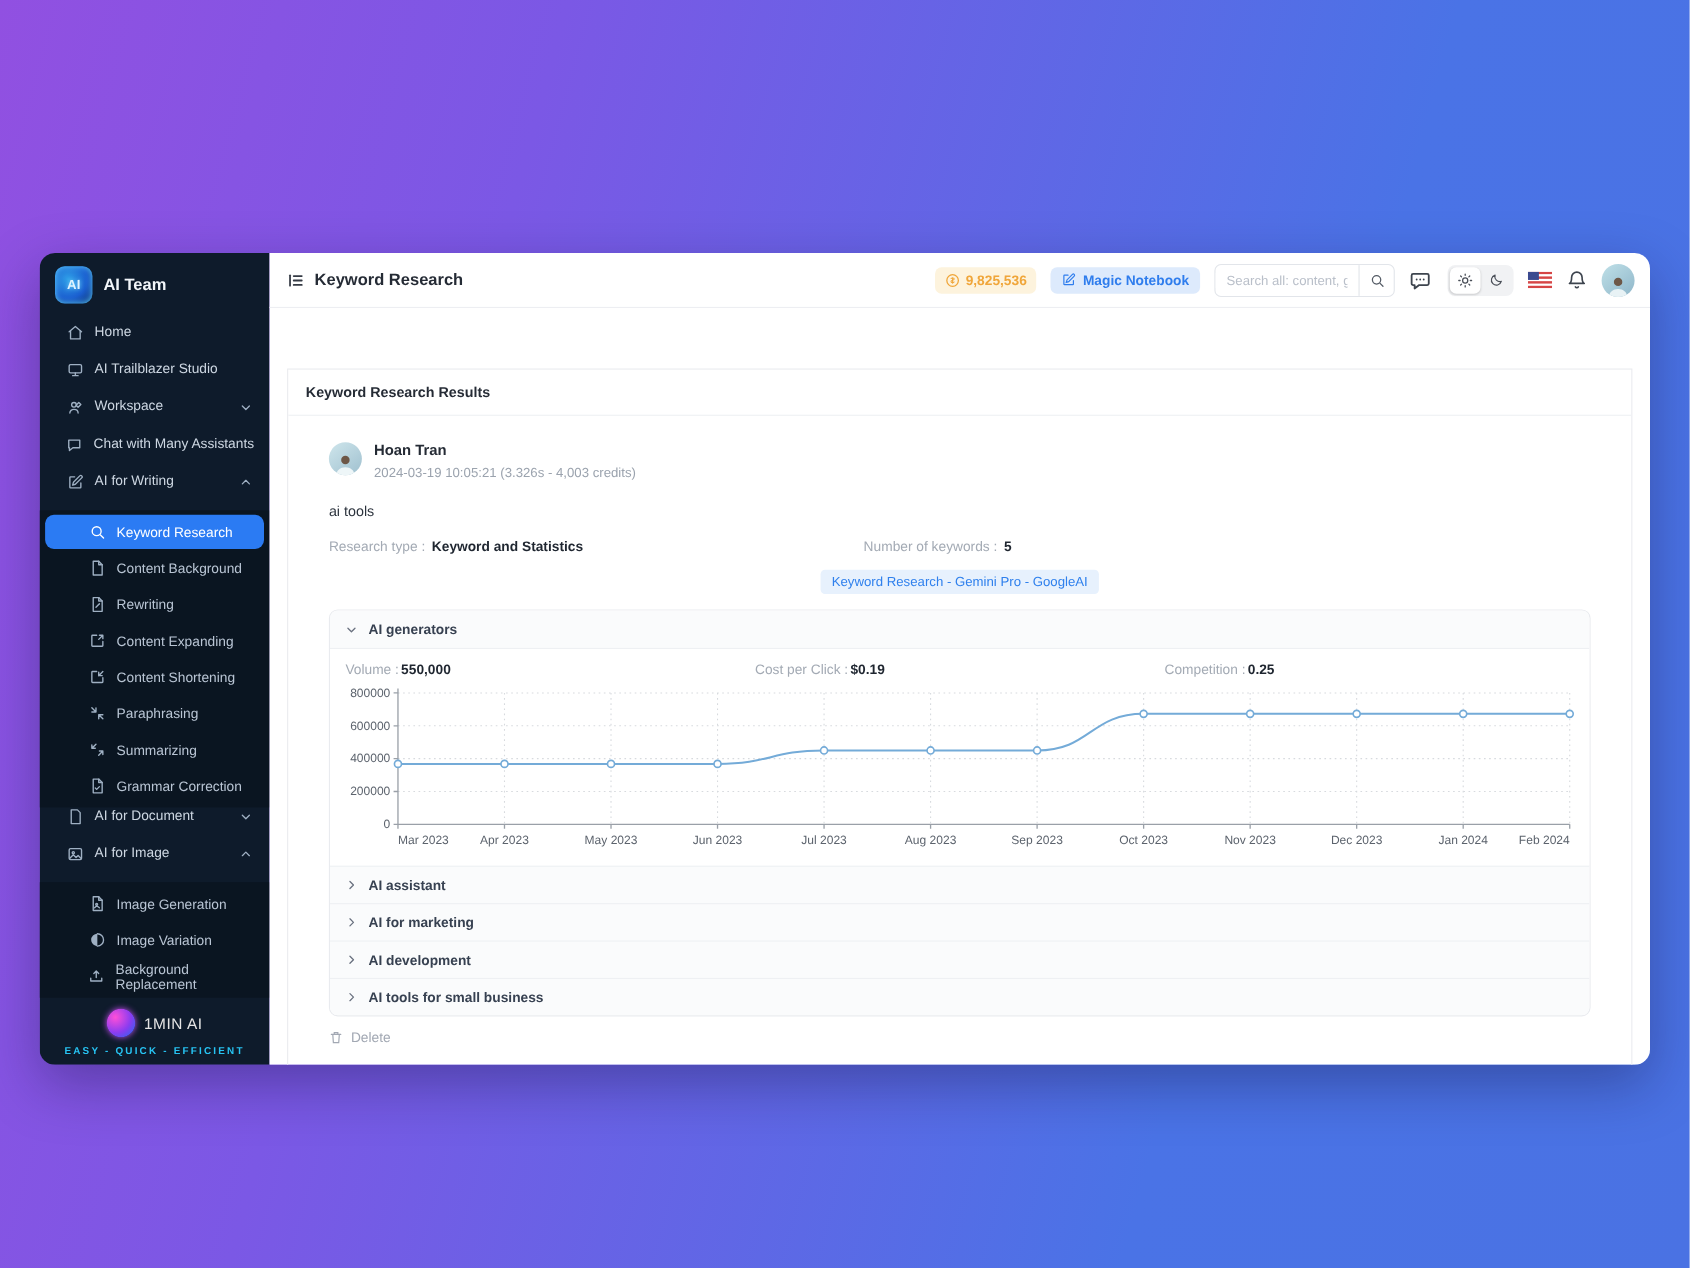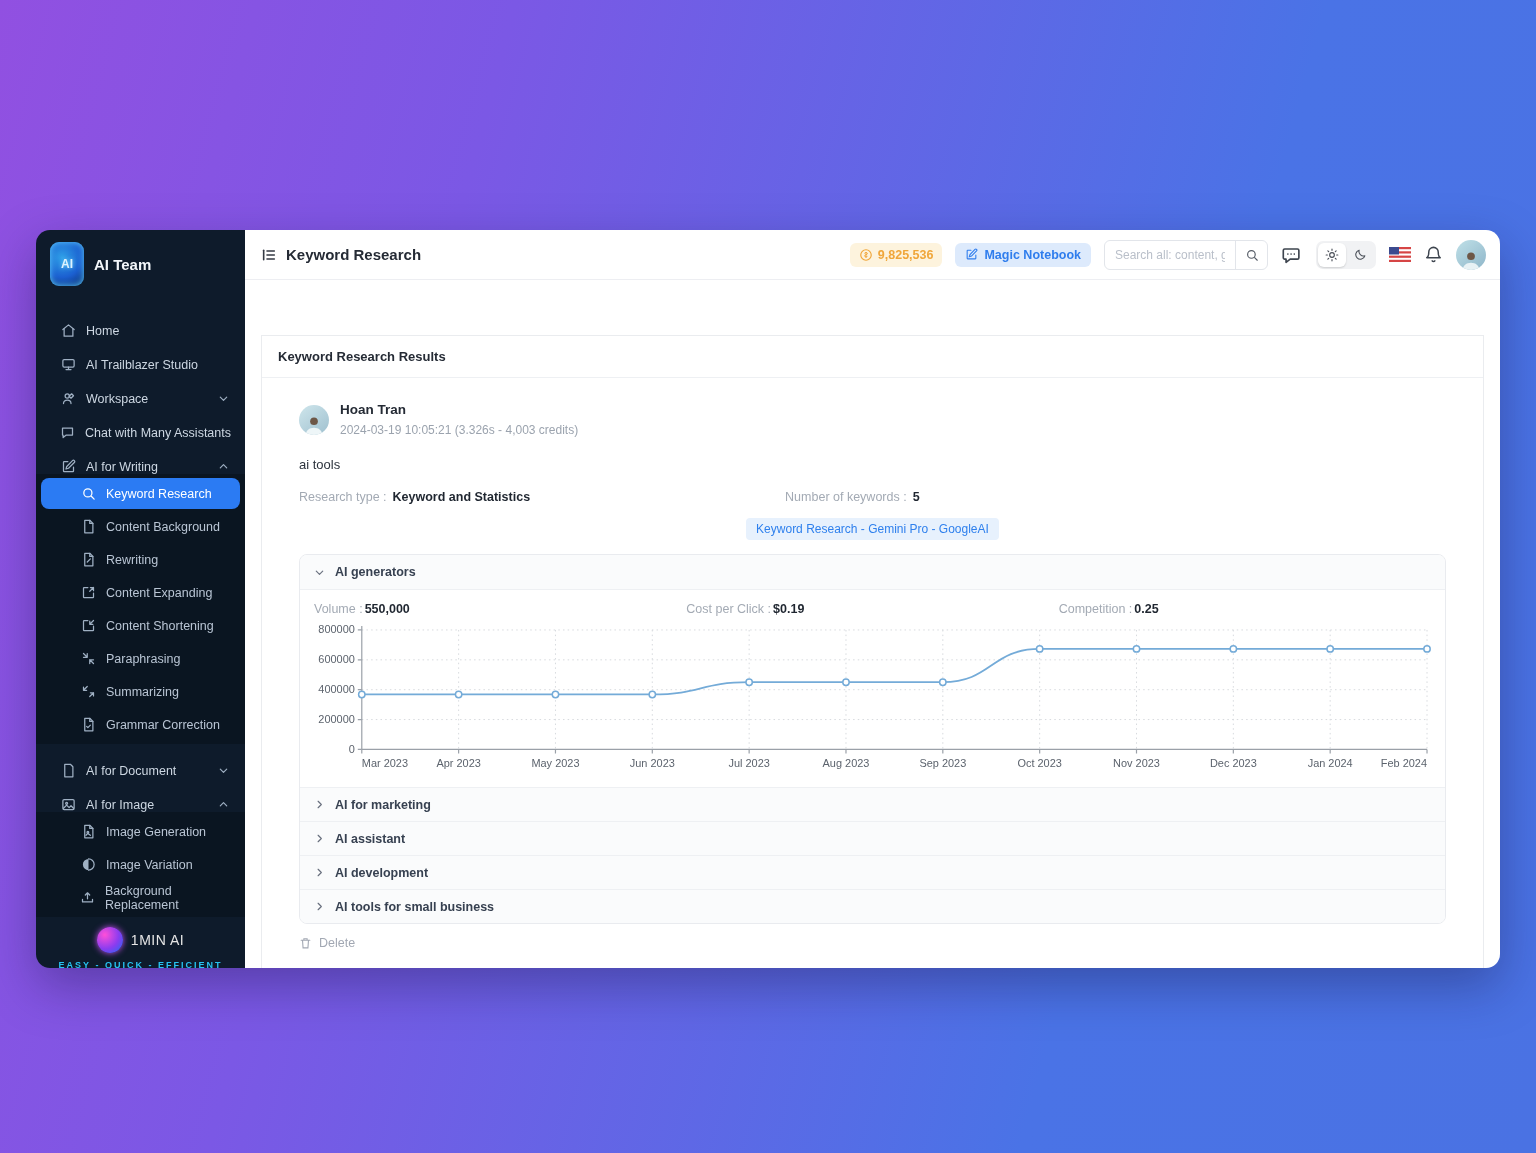--- a/index.html
+++ b/index.html
@@ -5,25 +5,25 @@
   * { margin:0; padding:0; box-sizing:border-box; }
   html,body { width:1536px; height:1153px; font-family:"Liberation Sans","DejaVu Sans",sans-serif; }
   body { background:linear-gradient(105deg,#9150e1 0%,#7b58e5 28%,#4a73e6 72%,#4a72e3 100%); overflow:hidden; }
 
   .app-window { position:absolute; left:36px; top:230px; width:1464px; height:738px;
     border-radius:14px; overflow:hidden; display:flex; box-shadow:0 18px 50px rgba(20,15,60,.35); }
 
   
   .sidebar { width:209px; min-width:209px; background:#0e1b2b; color:#c3cfdd; display:flex; flex-direction:column; font-size:12.5px; }
   .side-logo-row { display:flex; align-items:center; gap:10px; padding:12px 14px 10px; }
-  .side-logo { width:34px; height:44px; border-radius:9px; background:radial-gradient(circle at 35% 35%,#2f9fe8,#1b5fd0 55%,#0c2d66); display:flex; align-items:center; justify-content:center; color:#dff3ff; font-weight:bold; font-size:12px; box-shadow:inset 0 0 6px #5fd2ff; }
+  .side-logo { width:34px; height:34px; border-radius:9px; background:radial-gradient(circle at 35% 35%,#2f9fe8,#1b5fd0 55%,#0c2d66); display:flex; align-items:center; justify-content:center; color:#dff3ff; font-weight:bold; font-size:12px; box-shadow:inset 0 0 6px #5fd2ff; }
   .side-logo span{ text-shadow:0 0 4px #7fe0ff; }
   .app-name { color:#f2f6fa; font-size:15px; font-weight:bold; }
   .nav { display:flex; flex-direction:column; padding-top:8px; }
-  .nav-item { display:flex; align-items:flex-end; gap:10px; height:34px; padding:0 14px 0 24px; cursor:pointer; color:#cdd7e2; }
+  .nav-item { display:flex; align-items:flex-start; gap:10px; height:34px; padding:0 14px 0 24px; cursor:pointer; color:#cdd7e2; }
   .nav-item .nav-label { flex:1; white-space:nowrap; }
   .nav-icon { width:16px; height:16px; display:inline-flex; align-items:center; justify-content:center; color:#9fb0c3; }
   .nav-icon svg { width:15px; height:15px; }
   .nav-chevron svg{ width:11px; height:11px; }
   .subnav { background:#0a1521; padding:3px 0; display:flex; flex-direction:column; }
   .sub-item { display:flex; align-items:center; gap:10px; height:33px; padding:0 14px 0 44px; color:#b9c5d4; cursor:pointer; }
   .sub-item.active { background:#2b7bf3; color:#ffffff; border-radius:8px; margin:1px 5px; padding-left:39px; height:31px; }
   .sub-item.active .nav-icon { color:#ffffff; }
   .side-footer { margin-top:auto; padding:10px 0 12px; text-align:center; }
   .brand-row { display:flex; align-items:center; justify-content:center; gap:8px; }
@@ -48,21 +48,21 @@
   .theme-seg { width:28px; height:24px; display:flex; align-items:center; justify-content:center; border-radius:6px; color:#4a4f58; cursor:pointer; }
   .theme-seg.active { background:#ffffff; box-shadow:0 1px 2px rgba(0,0,0,.15); }
   .avatar { width:30px; height:30px; border-radius:50%; background:linear-gradient(140deg,#bfe0e8,#8fb6c9); overflow:hidden; display:flex; align-items:flex-end; justify-content:center; cursor:pointer; }
   .avatar svg{ width:22px; height:22px; }
 
   .content { flex:1; padding:16px; min-height:0; }
   .card { border:1px solid #eaecef; border-radius:0; height:100%; display:flex; flex-direction:column; overflow:hidden;margin-top:39px; }
   .card-header { padding:13px 16px; border-bottom:1px solid #eef0f3; font-size:13px; font-weight:bold; color:#252b35; }
   .card-body { padding:24px 37px 12px; flex:1; min-height:0; }
 
-  .user-row { display:flex; gap:11px; align-items:center; margin-bottom:20px; }
+  .user-row { display:flex; gap:11px; align-items:flex-start; margin-bottom:20px; }
   .user-avatar { width:30px; height:30px; border-radius:50%; background:linear-gradient(140deg,#cfe6ec,#9fc0cf); overflow:hidden; display:flex; align-items:flex-end; justify-content:center; }
   .user-avatar svg{ width:22px; height:22px; }
   .user-name { font-size:13.5px; font-weight:bold; color:#252b35; }
   .user-time { margin-top:6px; font-size:12px; color:#9ba3ae; }
 
   .query-text { font-size:13px; color:#2c333d; margin-bottom:18px; }
   .meta-row { display:flex; margin-bottom:14px; font-size:12.5px; }
   .meta-pair { display:flex; gap:6px; }
   .meta-pair + .meta-pair { margin-left:255px; }
   .meta-label { color:#a3aab4; }
@@ -506,29 +506,29 @@
                     <circle cx="1118" cy="27.049999999999997" r="3.2" fill="#ffffff" stroke="#74abd8" stroke-width="1.5"></circle>
                   </svg>
        </div>
               </div>
               <div class="acc-header">
                 <span class="acc-chevron">
                   <svg viewBox="0 0 24 24" fill="none" stroke="currentColor" stroke-width="2" stroke-linecap="round" stroke-linejoin="round">
                     <path d="M9 5l7 7-7 7" stroke-width="2.6"></path>
                   </svg>
                 </span>
-                <span>AI for marketing</span>
+                <span>AI assistant</span>
               </div>
               <div class="acc-header">
                 <span class="acc-chevron">
                   <svg viewBox="0 0 24 24" fill="none" stroke="currentColor" stroke-width="2" stroke-linecap="round" stroke-linejoin="round">
                     <path d="M9 5l7 7-7 7" stroke-width="2.6"></path>
                   </svg>
                 </span>
-                <span>AI assistant</span>
+                <span>AI for marketing</span>
               </div>
               <div class="acc-header">
                 <span class="acc-chevron">
                   <svg viewBox="0 0 24 24" fill="none" stroke="currentColor" stroke-width="2" stroke-linecap="round" stroke-linejoin="round">
                     <path d="M9 5l7 7-7 7" stroke-width="2.6"></path>
                   </svg>
                 </span>
                 <span>AI development</span>
               </div>
               <div class="acc-header">

